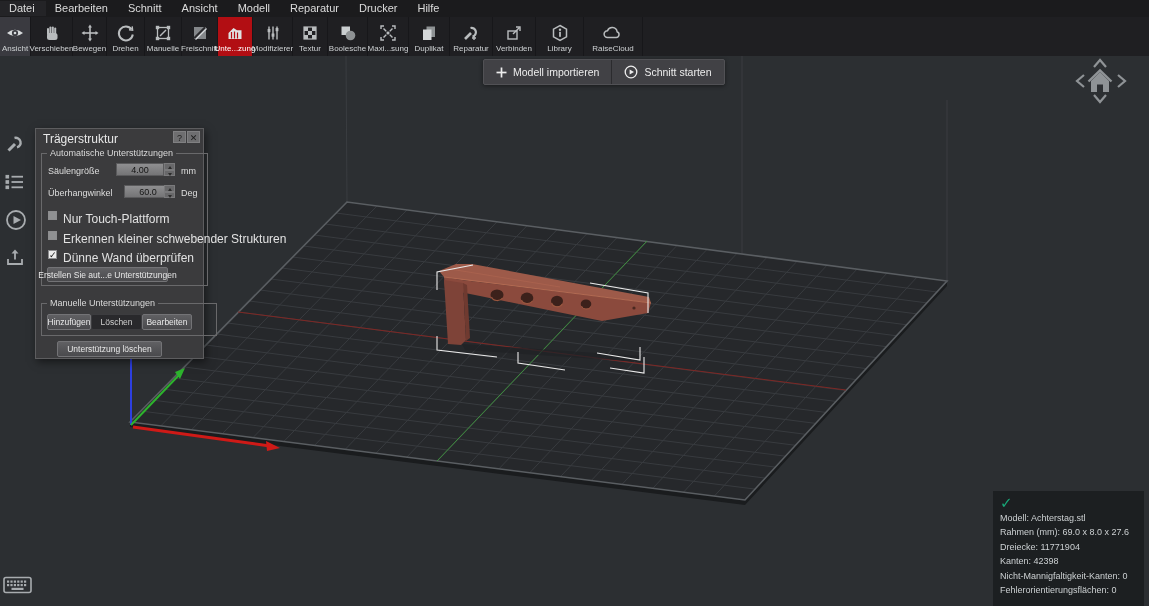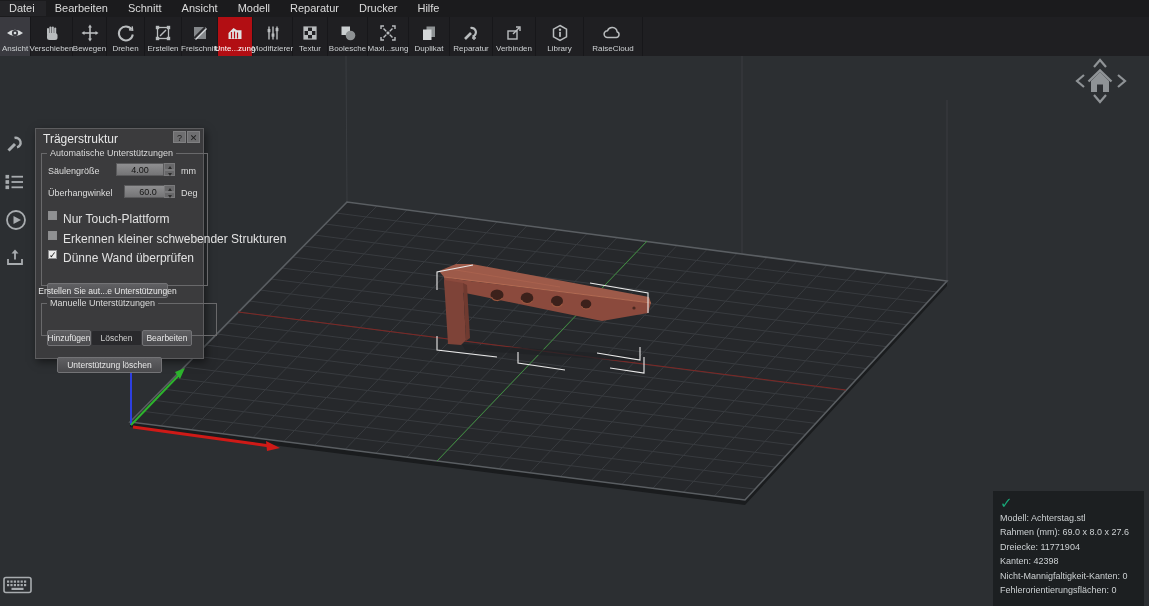--- a/index.html
+++ b/index.html
@@ -62,21 +62,21 @@
   .spin-b::after{content:"";position:absolute;left:2.5px;border-left:2.5px solid transparent;border-right:2.5px solid transparent;}
   .spin-up::after{top:2px;border-bottom:3px solid #2c2c2c;}
   .spin-dn::after{top:2px;border-top:3px solid #2c2c2c;}
   .cbrow{position:absolute;left:6px;height:10px;}
   .cbox{position:absolute;left:0;top:0;width:9px;height:9px;border:1px solid #8d8d8f;background:#8f9092;
         box-sizing:border-box;font-size:9px;line-height:8px;color:#161616;text-align:center;}
   .cbox.on{background:#ececec;}
   .cblabel{position:absolute;left:15px;top:1px;font-size:12px;color:#e2e2e2;white-space:nowrap;}
   .dbtn{position:absolute;background:linear-gradient(#606063,#4a4a4d);border:1px solid #737376;
         border-radius:2px;color:#e8e8e8;font-size:8.5px;text-align:center;box-sizing:border-box;
-        display:flex;align-items:center;justify-content:center;white-space:nowrap;font-family:inherit;margin-top:16px;}
+        display:flex;align-items:center;justify-content:center;white-space:nowrap;font-family:inherit;}
   .dbtn.dark{background:#29292c;border-color:#3c3c3f;color:#cfcfcf;}
 
   
   .infopanel{position:absolute;left:993px;top:435px;width:151px;height:115px;background:#1c1f21;
              padding:4px 0 0 7px;box-sizing:border-box;overflow:hidden;}
   .check{font-size:15px;font-weight:bold;color:#18a878;line-height:16px;}
   .inforow{font-size:9px;color:#ccd0d2;line-height:14.4px;white-space:nowrap;}
 
   svg{display:block;}
 </style>
@@ -142,21 +142,21 @@
       <span class="ticon">
         <svg width="20" height="20" viewBox="0 0 20 20" fill="#b9bcbe">
             <rect x="4.5" y="4.5" width="11" height="11" fill="none" stroke="#b9bcbe" stroke-width="1.3"></rect>
             <rect x="2.8" y="2.8" width="3.4" height="3.4"></rect>
             <rect x="13.8" y="2.8" width="3.4" height="3.4"></rect>
             <rect x="2.8" y="13.8" width="3.4" height="3.4"></rect>
             <rect x="13.8" y="13.8" width="3.4" height="3.4"></rect>
             <line x1="7" y1="13" x2="13" y2="7" stroke="#b9bcbe" stroke-width="1.4"></line>
           </svg>
       </span>
-        <span class="tlabel">Erstellen</span>
+        <span class="tlabel">Manuelle</span>
     </div>
     <div class="titem" style="width:36px">
       <span class="ticon">
         <svg width="20" height="20" viewBox="0 0 20 20">
             <rect x="4" y="4" width="12" height="12" fill="#84878a"></rect>
             <line x1="4.5" y1="15.5" x2="15.5" y2="4.5" stroke="#2b2b2e" stroke-width="3"></line>
             <line x1="5.5" y1="16.5" x2="16.5" y2="5.5" stroke="#d8dbdd" stroke-width="1.4"></line>
           </svg>
       </span>
         <span class="tlabel">Freischnitt</span>
@@ -408,20 +408,40 @@
           <rect x="4" y="9" width="2.2" height="2.2"></rect>
           <rect x="7.4" y="9" width="2.2" height="2.2"></rect>
           <rect x="10.8" y="9" width="2.2" height="2.2"></rect>
           <rect x="14.2" y="9" width="2.2" height="2.2"></rect>
           <rect x="17.6" y="9" width="2.2" height="2.2"></rect>
           <rect x="21" y="9" width="2.2" height="2.2"></rect>
           <rect x="8.5" y="12.8" width="12" height="2.2"></rect>
         </svg>
     </div>
 
+    <div class="topbtns">
+      <div class="topbtn">
+        <span>
+            <svg width="11" height="11" viewBox="0 0 11 11" stroke="#ededed" stroke-width="1.7">
+              <line x1="5.5" y1="0.5" x2="5.5" y2="10.5"></line>
+              <line x1="0.5" y1="5.5" x2="10.5" y2="5.5"></line>
+            </svg>
+          </span>
+        <span>Modell importieren</span>
+      </div>
+      <div class="topbtn">
+        <span>
+            <svg width="14" height="14" viewBox="0 0 14 14">
+              <circle cx="7" cy="7" r="5.8" fill="none" stroke="#ededed" stroke-width="1.3"></circle>
+              <polygon points="5.6,4.4 10,7 5.6,9.6" fill="#ededed"></polygon>
+            </svg>
+          </span>
+        <span>Schnitt starten</span>
+      </div>
+    </div>
 
     <svg class="navcube" width="62" height="52" viewBox="0 0 62 52">
       <g stroke="#8f9396" stroke-width="2.2" fill="none">
         <path d="M24 11 L30 4 L36 11"></path>
         <path d="M14 19 L7 25 L14 31"></path>
         <path d="M48 19 L55 25 L48 31"></path>
         <path d="M24 39 L30 46 L36 39"></path>
       </g>
       <g>
         <path d="M21 25 L30 16 L39 25 V36 H21 Z" fill="#8f9396"></path>

